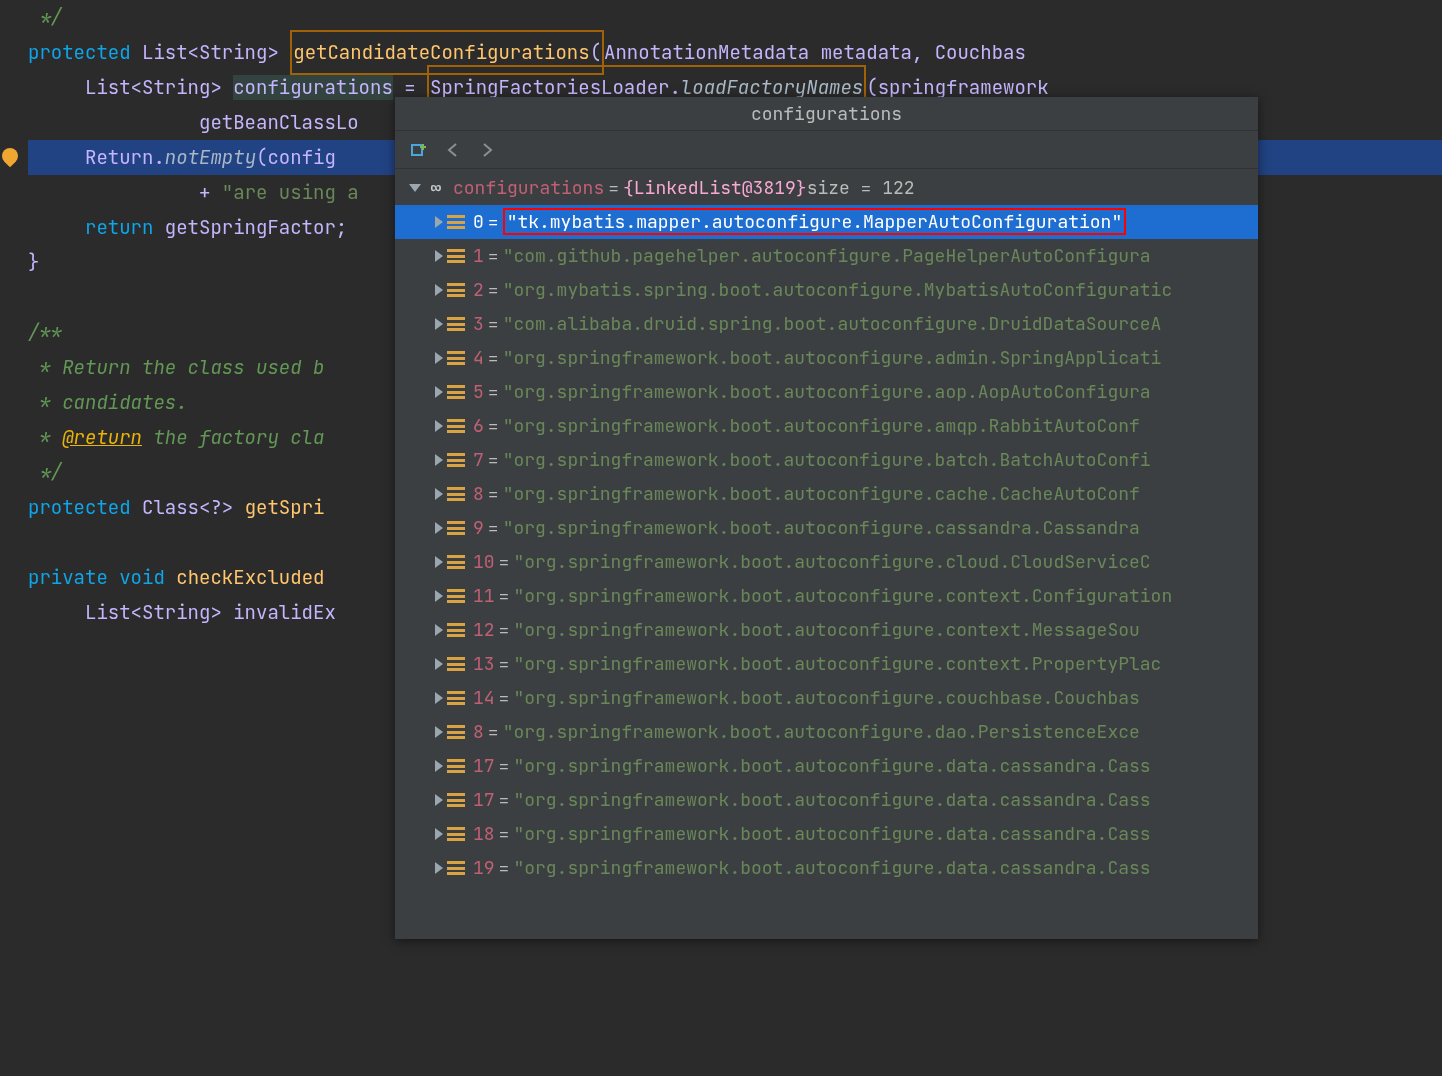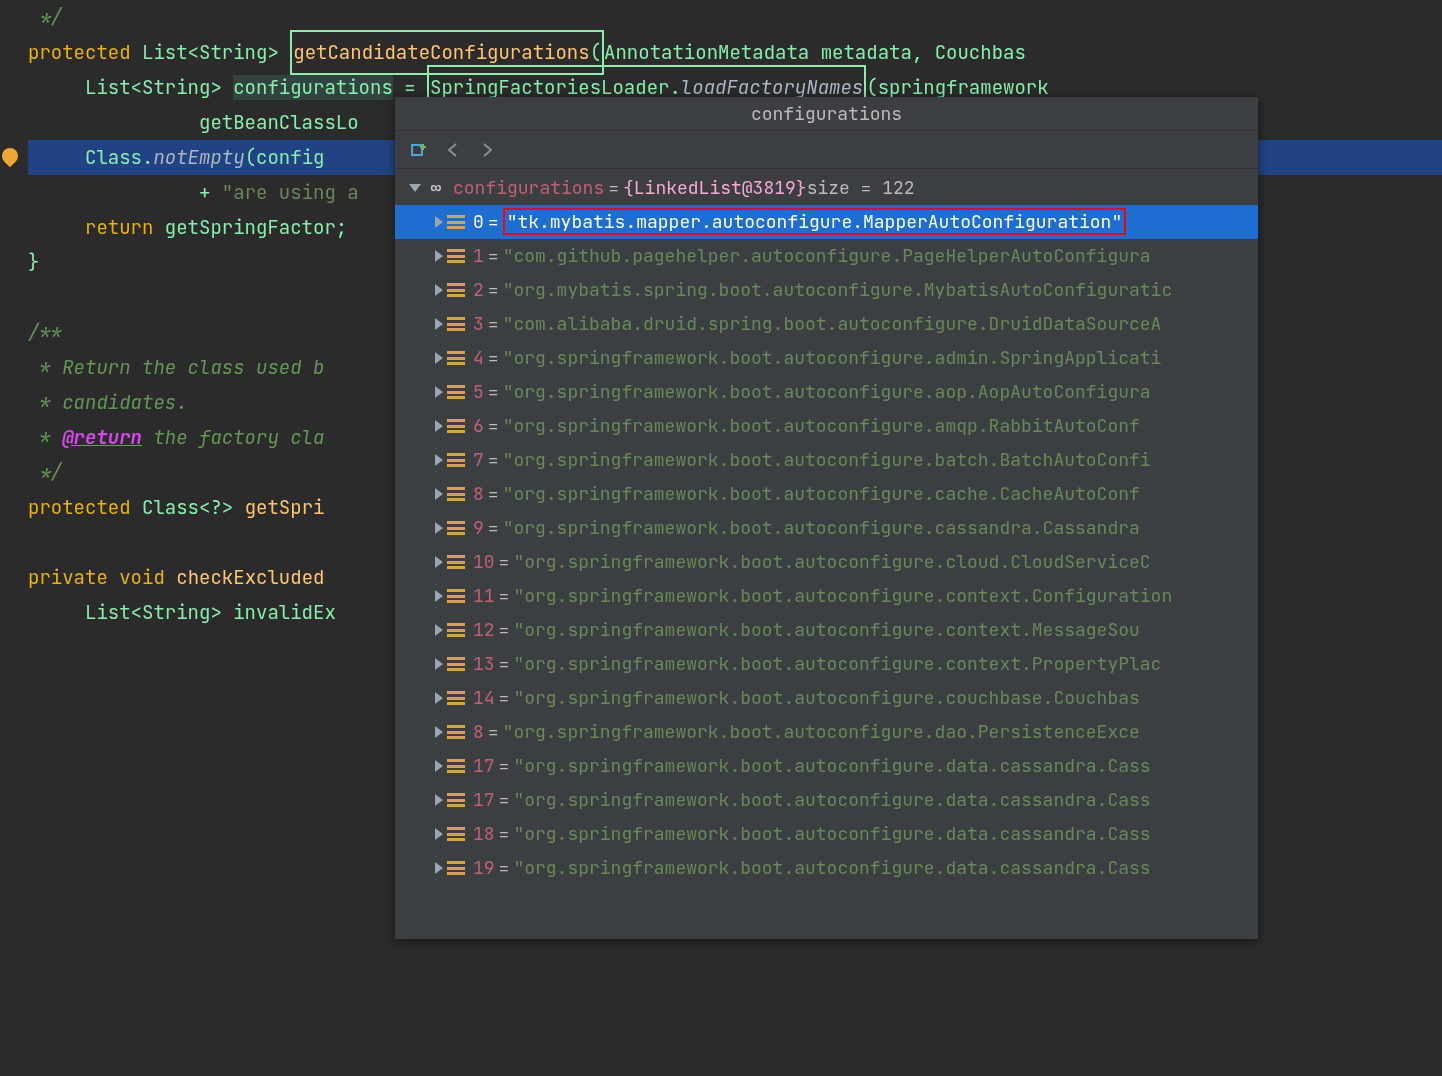--- a/index.html
+++ b/index.html
@@ -14,30 +14,30 @@
     position:relative;
     line-height:35px;
   }
   .code-area {
     position:absolute;
     top:0; left:0;
     width:100%;
     padding-left:28px;
   }
   .line { white-space:pre; height:35px; }
-  .kw   { color:#eab308; }   
-  .id   { color:#86efac; }   
+  .kw   { color:#0ea5e9; }   
+  .id   { color:#c4b5fd; }   
   .mtd  { color:#ffc66d; }   
   .str  { color:#6a8759; }   
   .cmt  { color:#629755; font-style:italic; }  
   .javadoc { color:#629755; font-style:italic; }
-  .doctag  { color:#d946ef; font-style:italic; font-weight:bold; text-decoration:underline; }
+  .doctag  { color:#eab308; font-style:italic; font-weight:normal; text-decoration:underline; }
   .staticcall { font-style:italic; color:#a9b7c6; }
   .selvar { background:#33433f; }
-  .box-red { border:2px solid #86efac; padding:8px 1px; }
+  .box-red { border:2px solid #a16207; padding:8px 1px; }
   .hl-line {
     background:#214283;
     display:block;
     width:100%;
   }
   .bulb {
     position:absolute;
     left:2px; top:148px;
     width:16px; height:16px;
     background:#f0a732;
@@ -135,21 +135,21 @@
 
 <div class="code-area">
   <div class="line"><span class="cmt"> */</span></div>
 
   <div class="line"><span class="kw">protected</span> <span class="id">List&lt;String&gt;</span> <span class="box-red"><span class="mtd">getCandidateConfigurations</span><span class="id">(</span></span><span class="id">AnnotationMetadata metadata, Couchbas</span></div>
 
   <div class="line">     <span class="id">List&lt;String&gt; </span><span class="id selvar">configurations</span><span class="id"> = </span><span class="box-red"><span class="id">SpringFactoriesLoader</span><span class="id">.</span><span class="staticcall">loadFactoryNames</span></span><span class="id">(springframework</span></div>
 
   <div class="line">               <span class="id">getBeanClassLo</span></div>
 
-  <div class="line hl-line">     <span class="id">Class.</span><span class="staticcall">notEmpty</span><span class="id">(config</span></div>
+  <div class="line hl-line">     <span class="id">Return.</span><span class="staticcall">notEmpty</span><span class="id">(config</span></div>
 
   <div class="line">               <span class="id">+ </span><span class="str">"are using a</span></div>
 
   <div class="line">     <span class="kw">return</span><span class="id"> getSpringFactor;</span></div>
 
   <div class="line"><span class="id">}</span></div>
 
   <div class="line"></div>
 
   <div class="line"><span class="javadoc">/**</span></div>

